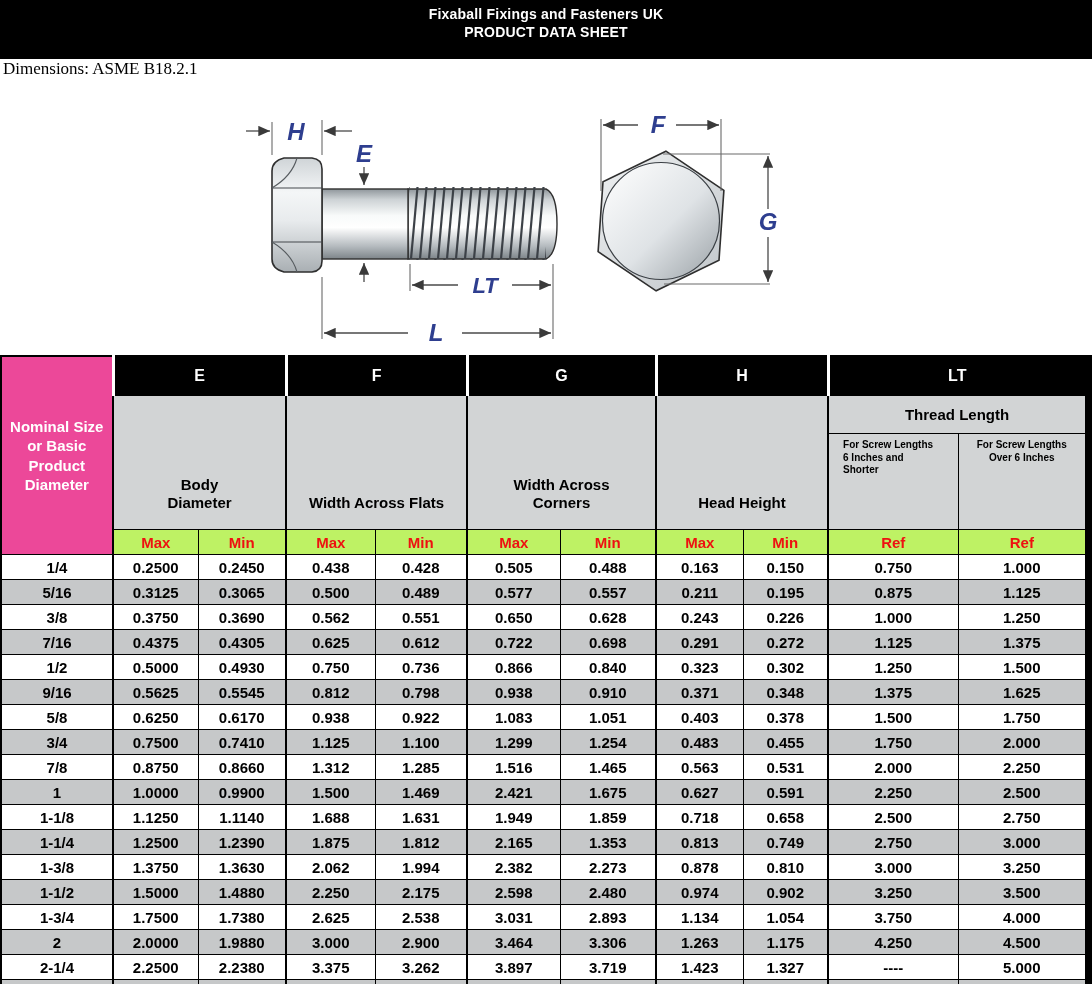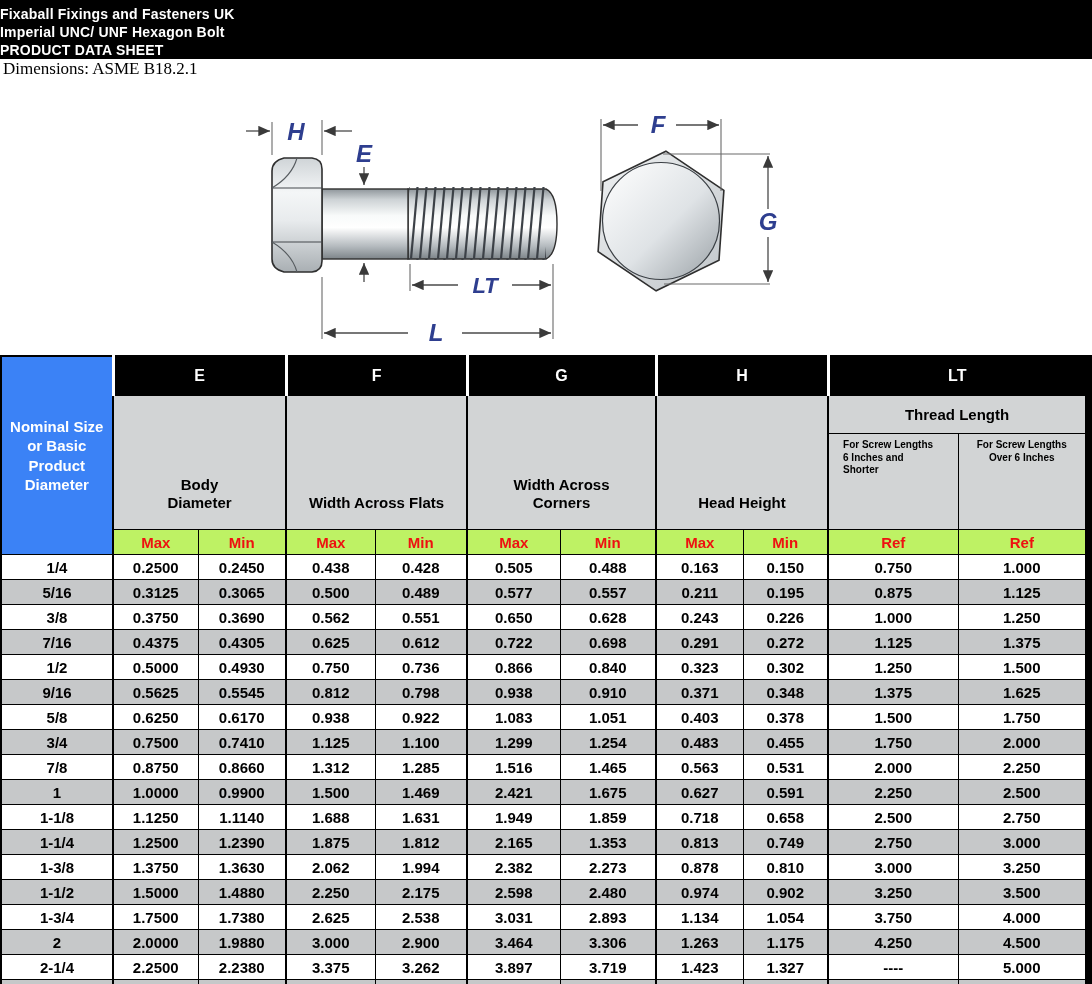--- a/index.html
+++ b/index.html
@@ -4,21 +4,21 @@
 <style>
   html,body{margin:0;padding:0;}
   body{
     width:1092px;height:984px;background:#fff;overflow:hidden;
     font-family:"Liberation Sans",sans-serif;
     -webkit-font-smoothing:antialiased;
   }
   
   .topbar{
     width:1092px;height:59px;background:var(--bar-bg,#000);
-    color:var(--bar-text,#fff);
+    color:var(--bar-text,#fff);text-align:center;
     padding-top:5px;box-sizing:border-box;
   }
   .topbar div{font-weight:bold;font-size:14px;line-height:18px;letter-spacing:.2px;}
   
   .std-note{
     height:20px;font-family:"Liberation Serif",serif;font-size:17px;
     line-height:20px;padding-left:3px;color:#000;
   }
   
   .diagram{width:1092px;height:276px;}
@@ -32,21 +32,21 @@
   .twrap{display:flex;width:1092px;}
   table{
     border-collapse:collapse;table-layout:fixed;width:1085px;
     border:2px solid #000;
   }
   th,td{border:1px solid #000;overflow:hidden;padding:0;}
   .gb{border-left:2px solid #000;}
   .r1 th{height:38px;background:#000;color:#fff;font-size:16px;font-weight:bold;
          border-left:3px solid #fff;border-bottom:0;vertical-align:middle;text-align:center;}
   th.corner{
-    background:#3b82f6;color:#fff;font-size:15px;font-weight:bold;line-height:1.3;
+    background:#ec4899;color:#fff;font-size:15px;font-weight:bold;line-height:1.3;
     vertical-align:middle;text-align:center;border-left:2px solid #000;
     border-right:2px solid #000;padding:0 4px;
   }
   .gname{
     background:var(--header-gray,#d2d4d5);vertical-align:bottom;text-align:center;
     font-size:15px;font-weight:bold;padding-bottom:16px;line-height:1.25;
   }
   .gname span,.screw span{display:inline-block;}
   .nw80{max-width:80px;} .nw105{max-width:105px;} .nw95{max-width:95px;} .nw112{max-width:112px;}
   .tlen{
@@ -63,21 +63,20 @@
     height:24px;text-align:center;font-weight:bold;font-size:15px;background:#fff;color:#000;
   }
   tbody tr.alt td{background:var(--row-alt,#c6c8c9);}
   .strip{width:7px;background:#000;}
 </style>
 </head>
 <body>
 
 <header class="topbar">
   <div>Fixaball Fixings and Fasteners UK</div>
-  <div>Imperial UNC/ UNF Hexagon Bolt</div>
   <div>PRODUCT DATA SHEET</div>
 </header>
 
 <div class="std-note">Dimensions: ASME B18.2.1</div>
 
 <div class="diagram">
 <svg width="1092" height="276" viewBox="0 0 1092 276">
   <defs>
     <marker id="ah" markerWidth="10" markerHeight="8" refX="9" refY="4" orient="auto">
       <path d="M0,0 L9,4 L0,8 z" fill="#3a3a3a"></path>

